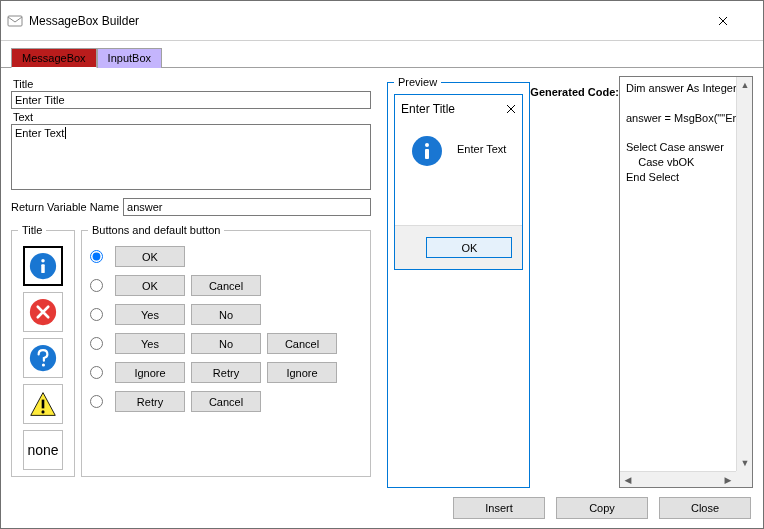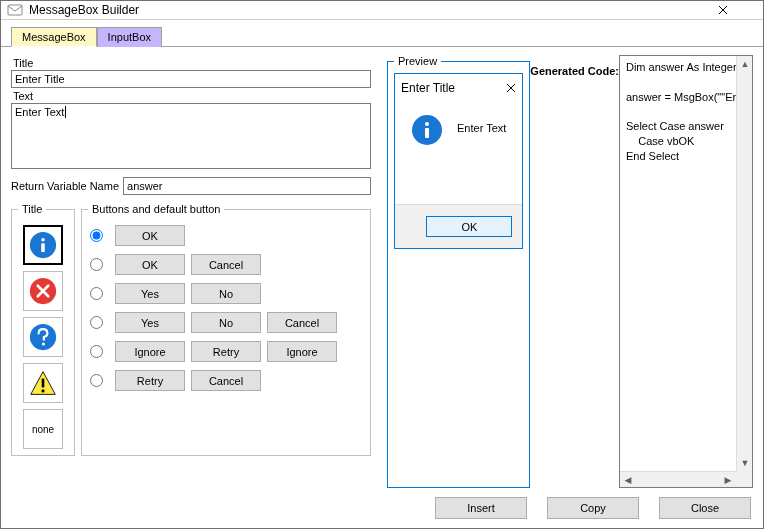--- a/index.html
+++ b/index.html
@@ -12,21 +12,21 @@
   }
   .window {
     width: 764px;
     height: 529px;
     border: 1px solid #707070;
     background: #fff;
     display: flex;
     flex-direction: column;
   }
   .titlebar {
-    height: 19px;
+    height: 40px;
     display: flex;
     align-items: center;
     padding: 0 18px 0 6px;
     border-bottom: 1px solid #d0d0d0;
   }
   .titlebar .app-icon {
     width: 16px; height: 16px;
     margin-right: 6px;
     display:inline-block;
   }
@@ -46,21 +46,21 @@
     padding: 3px 10px;
     border: 1px solid #a0a0a0;
     border-bottom: none;
     background: #fff;
     margin-right: 0px;
     position: relative;
     top: 1px;
     cursor: default;
   }
   .tab.active {
-    background: #fef9c3;
+    background: #b91c1c;
     border-bottom: 1px solid #fff;
   }
   .tab.inactive { background: #c4b5fd; }
   .body {
     flex: 1;
     display: flex;
     padding: 8px 10px 0 10px;
     gap: 16px;
     justify-content: center;
   }
@@ -90,21 +90,21 @@
     padding-top:4px;
   }
   .icon-btn {
     width: 40px; height: 40px;
     border: 1px solid #bdbdbd;
     display:flex; align-items:center; justify-content:center;
     background:#fff;
     cursor:default;
   }
   .icon-btn.selected { border: 2px solid #000; }
-  .none-text { font-size: 10px; }
+  .none-text { font-size: 14px; }
   .btn-row { display:flex; align-items:center; gap:6px; margin: 4px 0 8px 0;}
   .btn-row input[type=radio]{ margin: 0 6px 0 2px;}
   .winbtn {
     min-width: 70px;
     height: 21px;
     border: 1px solid #adadad;
     background: #e1e1e1;
     font: inherit;
     padding: 0 10px;
     cursor: default;
@@ -182,21 +182,21 @@
     font-size:9px;
   }
   .scroll-corner{
     position:absolute; right:0; bottom:0; width:16px; height:16px;
     background:#f0f0f0;
   }
   
   .footer {
     height: 40px;
     display:flex; align-items:center; justify-content:flex-end;
-    gap: 20px;
+    gap: 11px;
     padding: 0 12px;
   }
   .footer .winbtn { min-width: 92px; height:22px; }
   svg { display:block; }
   .caret { 
     display:inline-block; width:1px; height:12px; background:#000;
     vertical-align:text-bottom; margin-left:1px;
     animation: blink 1s step-end infinite;
   }
   @keyframes blink { 50% { opacity:0; } }

